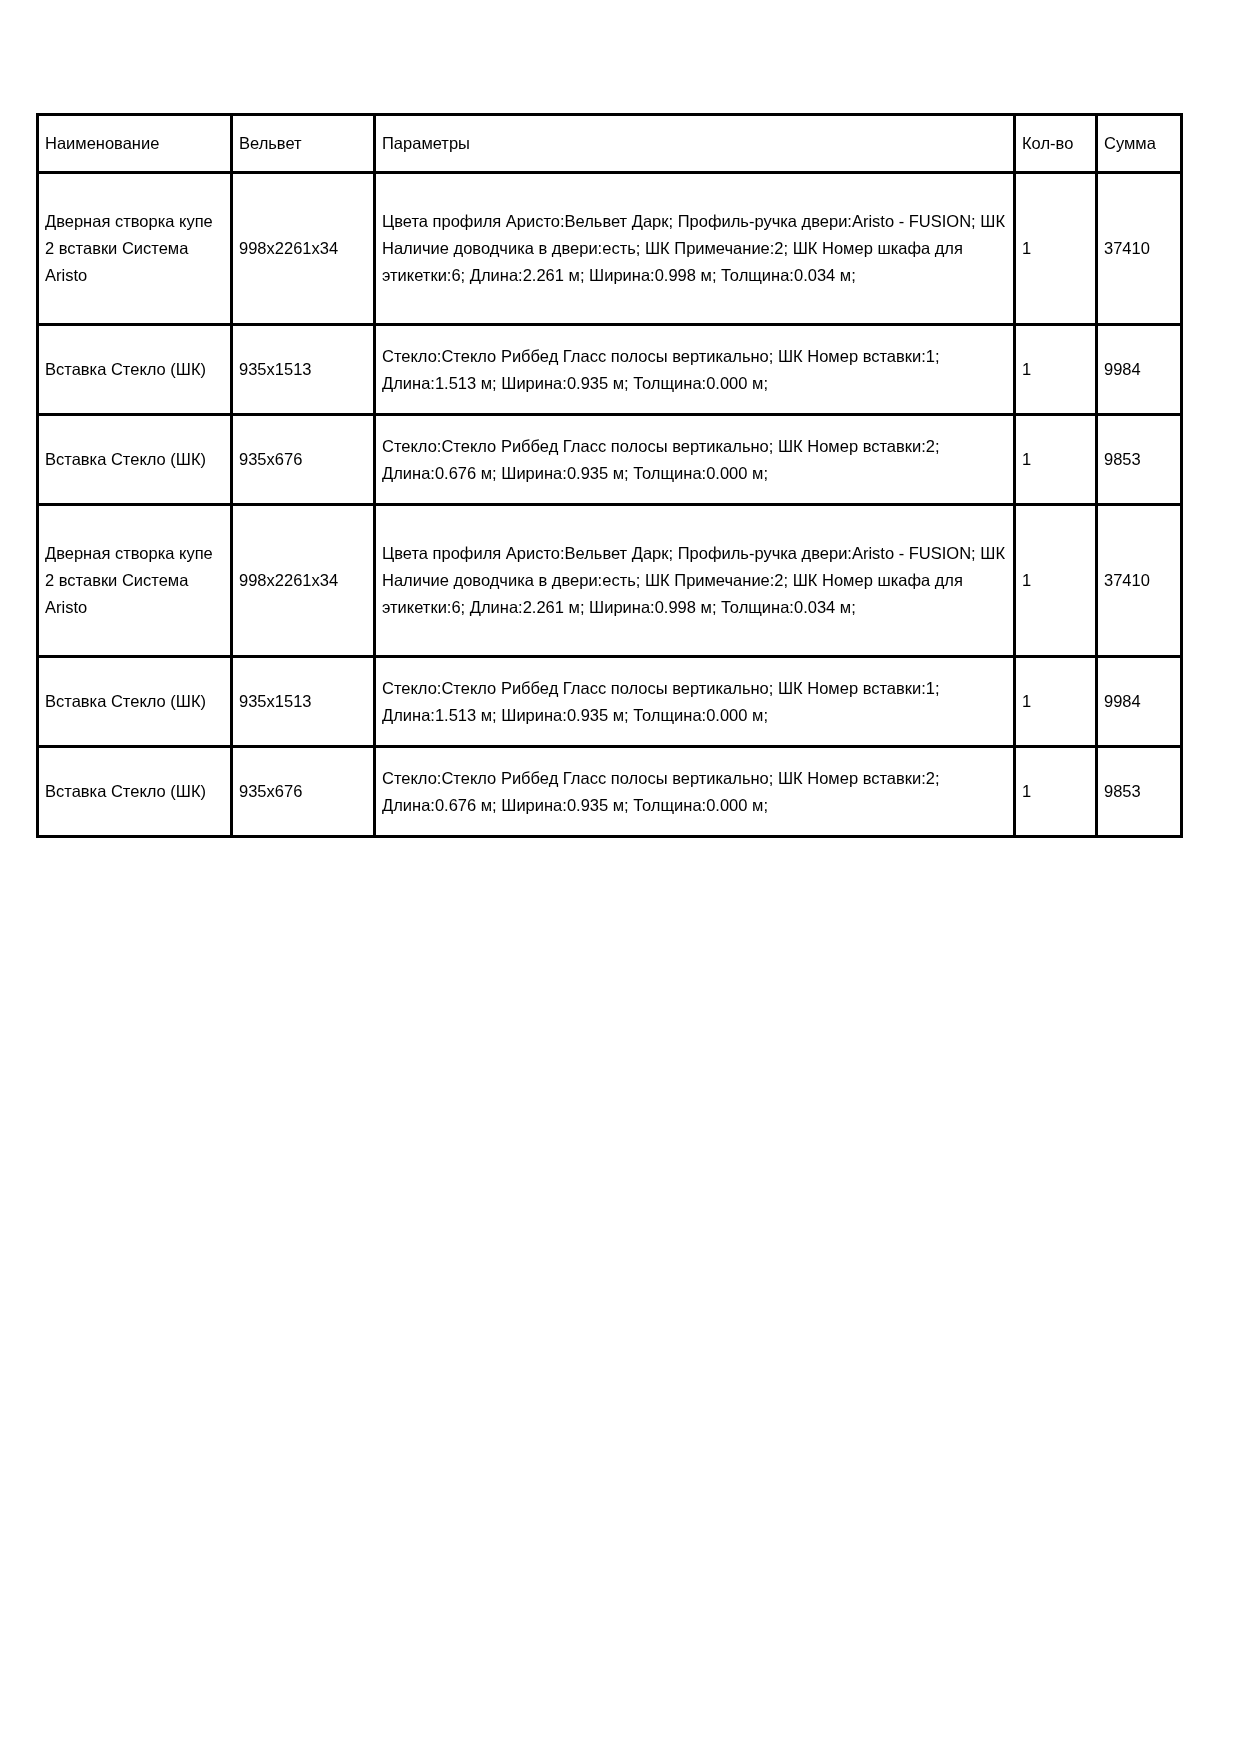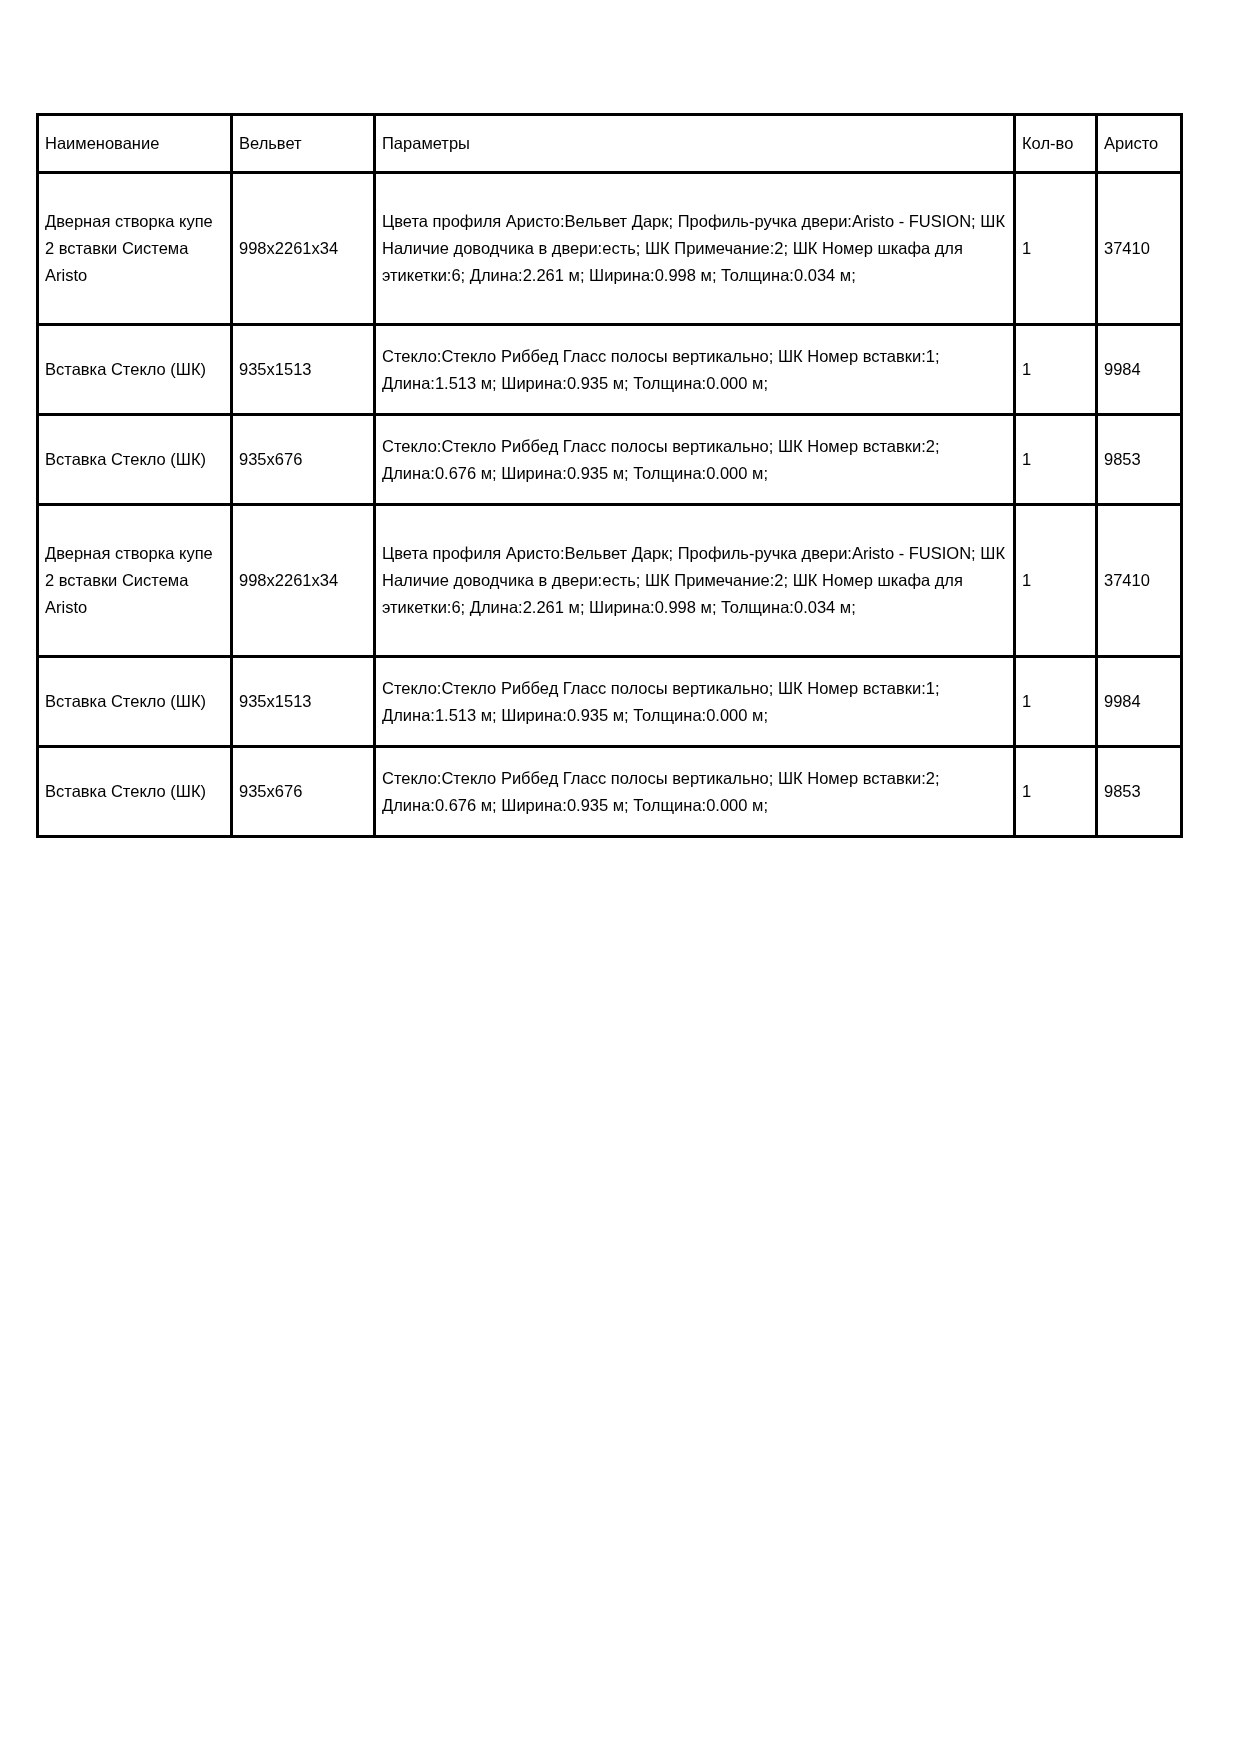--- a/index.html
+++ b/index.html
@@ -59,21 +59,21 @@
       <col class="c-params">
       <col class="c-qty">
       <col class="c-sum">
     </colgroup>
     <thead>
       <tr id="header-row">
           <th>Наименование</th>
           <th>Вельвет</th>
           <th>Параметры</th>
           <th>Кол-во</th>
-          <th>Аристо</th>
+          <th>Сумма</th>
         </tr>
     </thead>
     <tbody id="table-body">
         <tr style="height: 152px;">
           <td class="col-name">Дверная створка купе 2 вставки Система Aristo</td>
           <td class="col-size">998x2261x34</td>
           <td class="col-params">Цвета профиля Аристо:Вельвет Дарк; Профиль-ручка двери:Aristo - FUSION; ШК Наличие доводчика в двери:есть; ШК Примечание:2; ШК Номер шкафа для этикетки:6; Длина:2.261 м; Ширина:0.998 м; Толщина:0.034 м;</td>
           <td class="col-qty">1</td>
           <td class="col-sum">37410</td>
         </tr>

